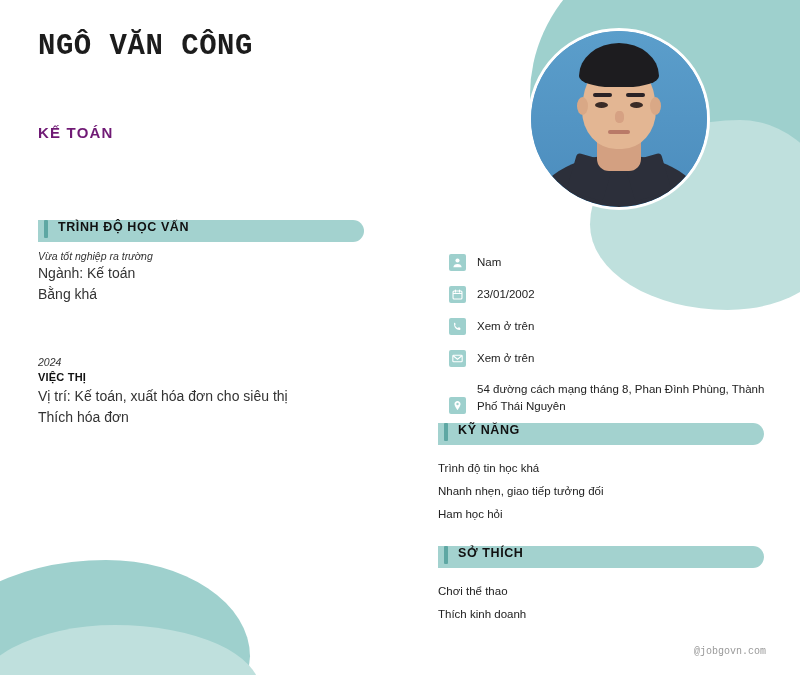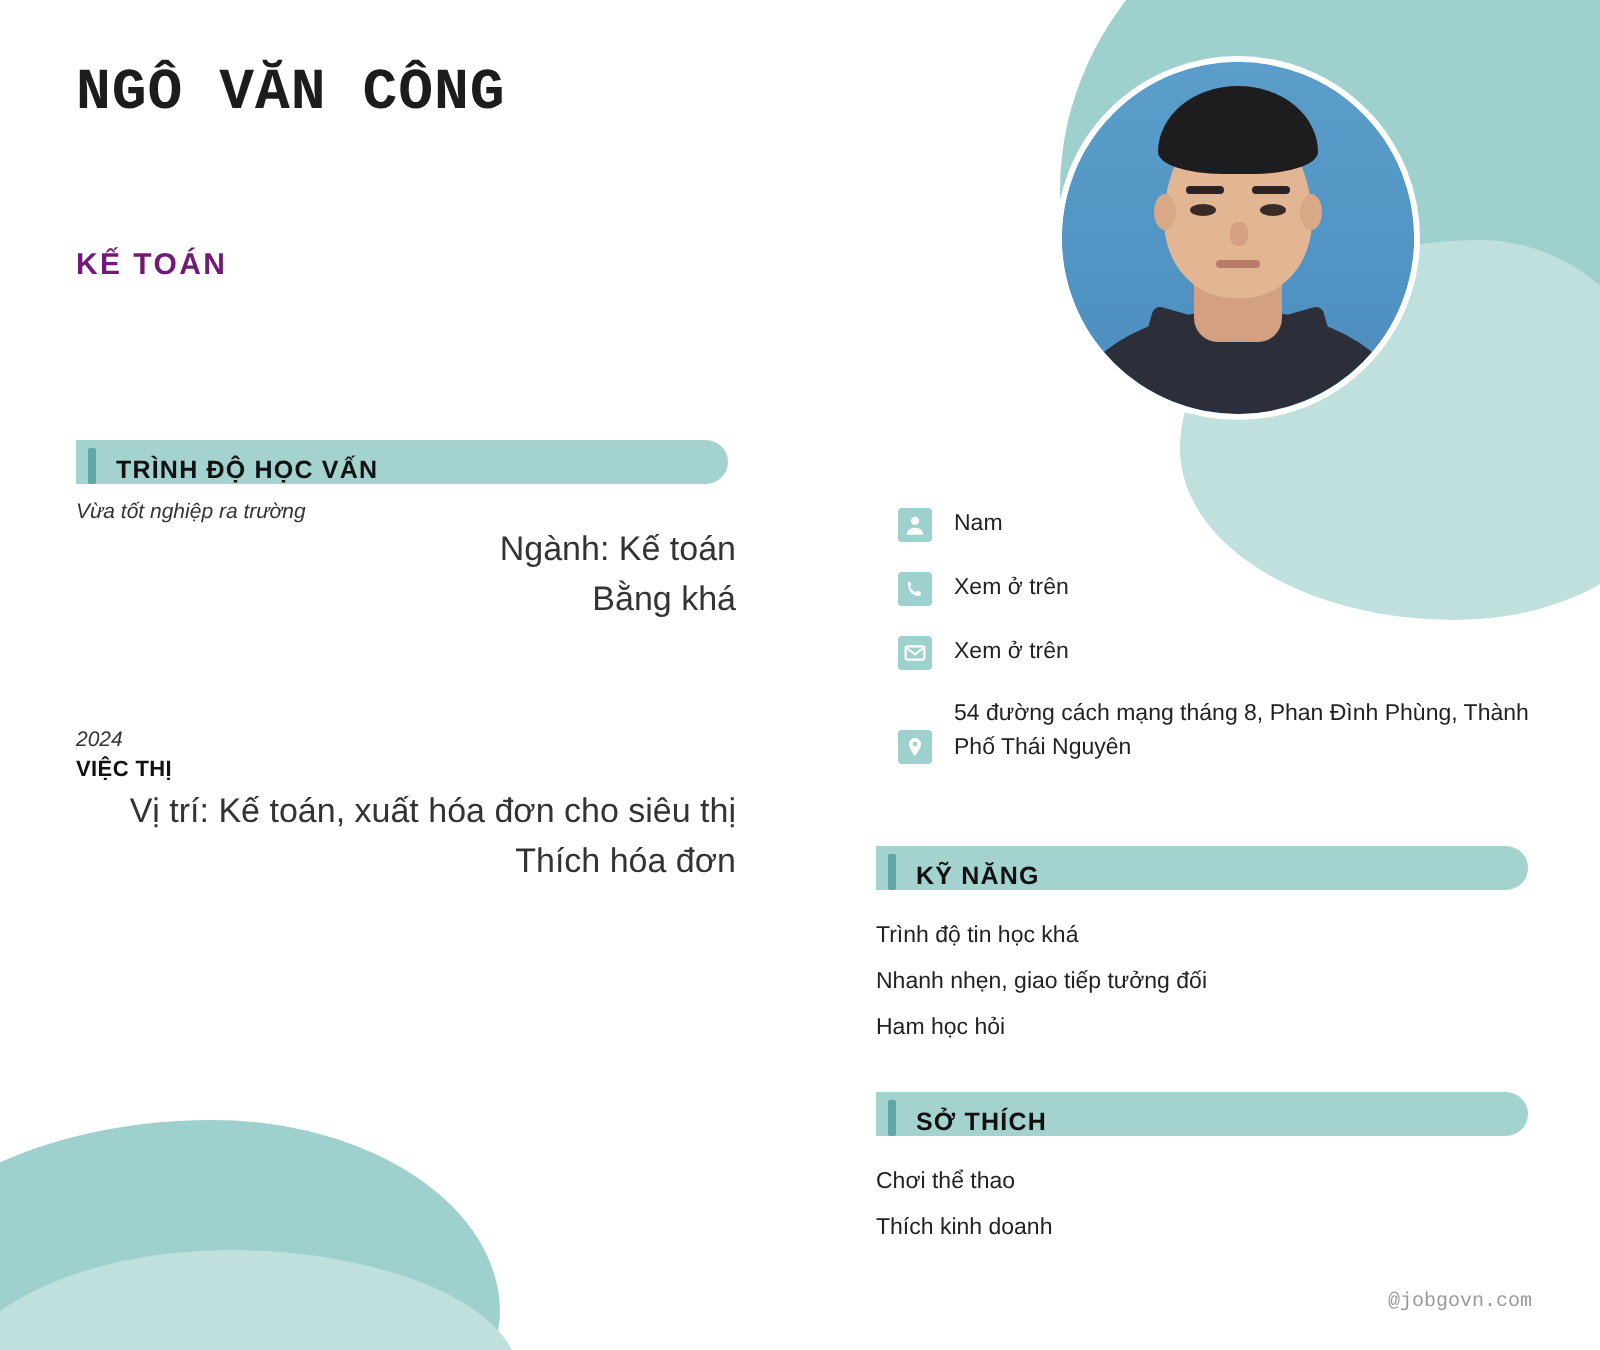--- a/index.html
+++ b/index.html
@@ -74,35 +74,35 @@
   .ph-collar-l, .ph-collar-r { position: absolute; bottom: 10px; width: 38px; height: 40px; background: #2c2f3a; }
   .ph-collar-l { left: 50%; margin-left: -48px; transform: rotate(16deg); border-radius: 4px; }
   .ph-collar-r { left: 50%; margin-left: 10px; transform: rotate(-16deg); border-radius: 4px; }
 
   
   .sec-head {
     position: absolute;
     height: 22px;
     background: #a3d2cf;
     border-radius: 0 11px 11px 0;
-    display: flex; align-items: flex-end;
+    display: flex; align-items: flex-start;
   }
   .sec-head .bar {
     width: 4px; height: 18px; background: #5ea7a3; margin-left: 6px; margin-right: 10px; border-radius: 1px;
   }
   .sec-head .txt {
     font-size: 12.5px; font-weight: bold; letter-spacing: 0.6px; color: #111;
   }
 
   
   .left-col { position: absolute; left: 38px; top: 250px; width: 330px; }
   .entry { margin-bottom: 14px; }
   .entry .meta { font-size: 10.5px; font-style: italic; color: #333; margin-bottom: 3px; }
   .entry .org { font-size: 11px; font-weight: bold; color: #111; margin-bottom: 5px; letter-spacing: .2px; }
-  .entry .line { font-size: 17px; color: #333; margin-bottom: 5px; text-align: right; }
+  .entry .line { font-size: 14px; color: #333; margin-bottom: 5px; }
   .contact-list { margin: 0; padding: 0; list-style: none; }
   .contact-item { display: flex; align-items: flex-end; margin-bottom: 14px; }
   .ci-icon {
     width: 17px; height: 17px; flex: 0 0 17px; background: #9ed0cd;
     border-radius: 2px; margin-right: 11px; margin-top: 1px;
     display: flex; align-items: center; justify-content: center;
   }
   .ci-icon svg { display: block; }
   .ci-text { font-size: 11.5px; color: #222; line-height: 1.45; }
 
@@ -173,20 +173,30 @@
         <svg width="11" height="11" viewBox="0 0 16 16">
             <circle cx="8" cy="5" r="3" fill="#ffffff"></circle>
             <path d="M2 15c0-3.3 2.7-5 6-5s6 1.7 6 5z" fill="#ffffff"></path>
           </svg>
       </span>
       <span class="ci-text">Nam</span>
     </li>
     <li class="contact-item">
       <span class="ci-icon">
         <svg width="11" height="11" viewBox="0 0 16 16">
+            <rect x="1.5" y="3" width="13" height="11.5" rx="1.5" fill="none" stroke="#ffffff" stroke-width="1.6"></rect>
+            <path d="M1.5 6.5h13" stroke="#ffffff" stroke-width="1.6"></path>
+            <path d="M5 1.5v3M11 1.5v3" stroke="#ffffff" stroke-width="1.6" stroke-linecap="round"></path>
+          </svg>
+      </span>
+      <span class="ci-text">23/01/2002</span>
+    </li>
+    <li class="contact-item">
+      <span class="ci-icon">
+        <svg width="11" height="11" viewBox="0 0 16 16">
             <path d="M3 2.5c1 0 1.6.3 2 1.3.4 1 .3 1.4-.3 2-.4.4-.3.9.4 1.9.8 1.1 1.6 1.8 2.4 2.2.7.3 1.1.3 1.5-.1.6-.6 1-.7 2-.3 1 .4 1.3 1 1.3 2 0 .8-.7 1.5-1.8 1.5C6.5 13 3 9.5 3 4.3 3 3.2 3 2.5 3 2.5z" fill="#ffffff"></path>
           </svg>
       </span>
       <span class="ci-text">Xem ở trên</span>
     </li>
     <li class="contact-item">
       <span class="ci-icon">
         <svg width="11" height="11" viewBox="0 0 16 16">
             <rect x="1.2" y="3.2" width="13.6" height="9.6" rx="1.3" fill="none" stroke="#ffffff" stroke-width="1.6"></rect>
             <path d="M1.6 4l6.4 5 6.4-5" fill="none" stroke="#ffffff" stroke-width="1.6"></path>

